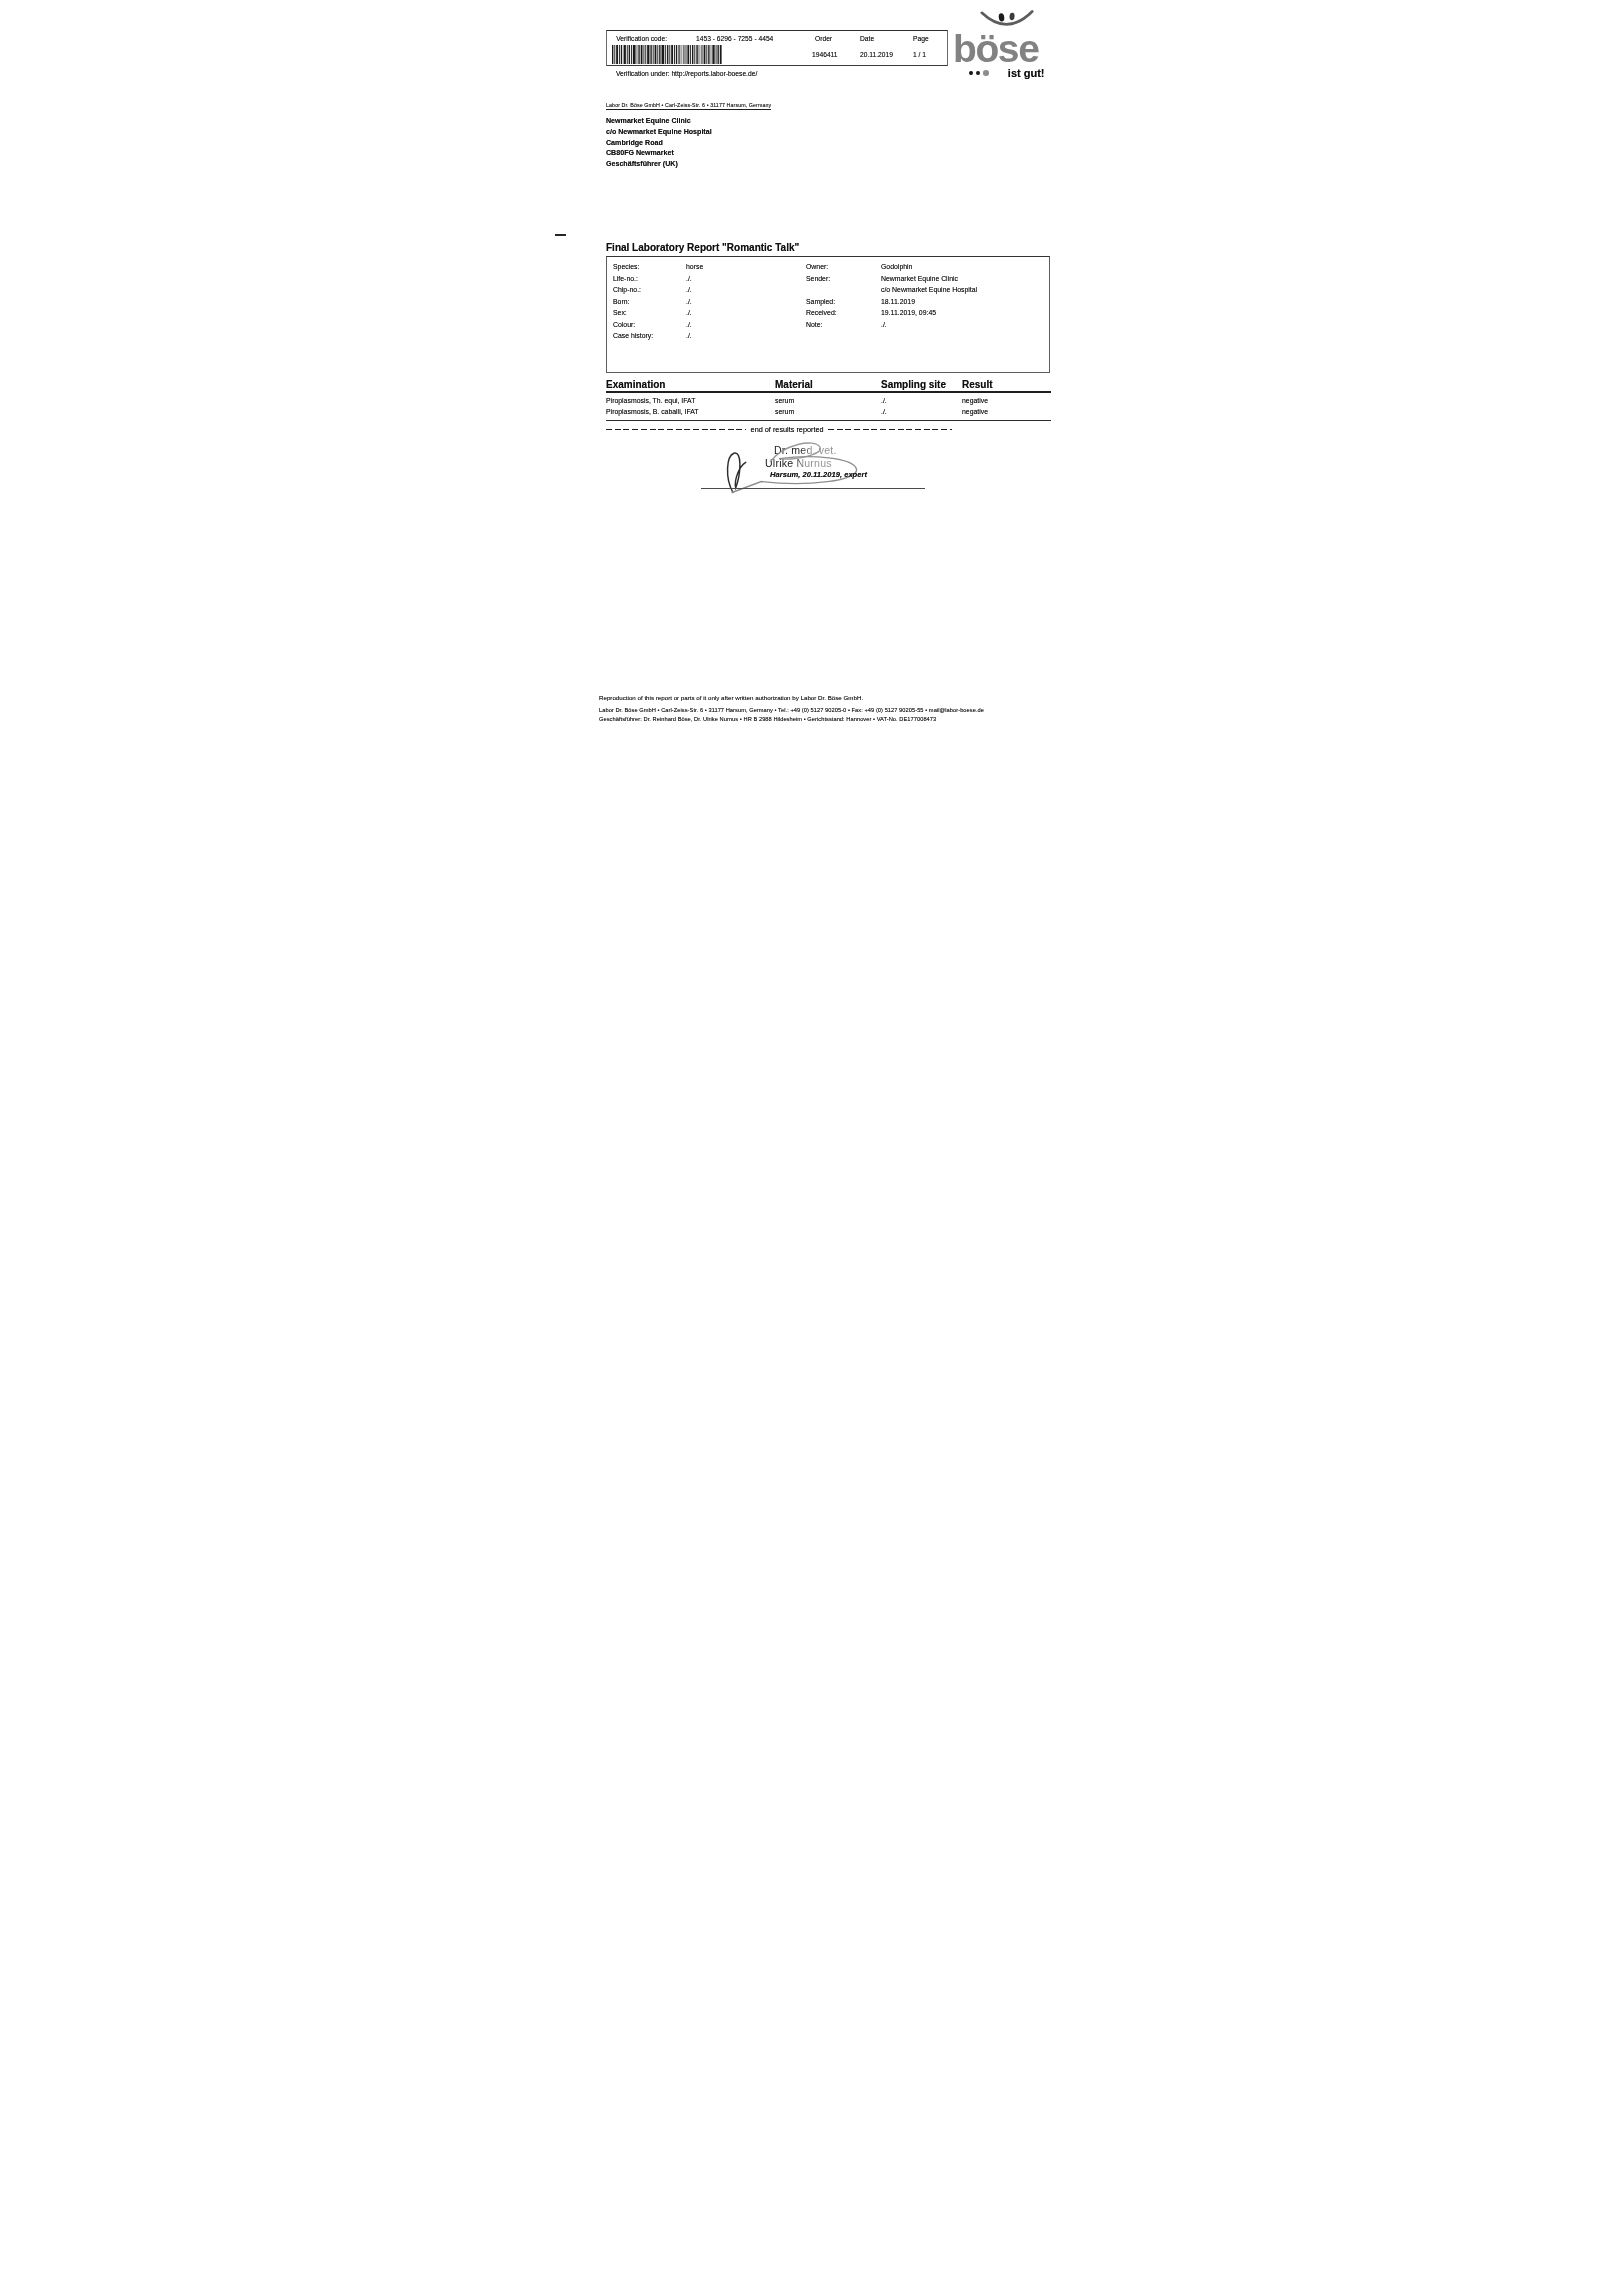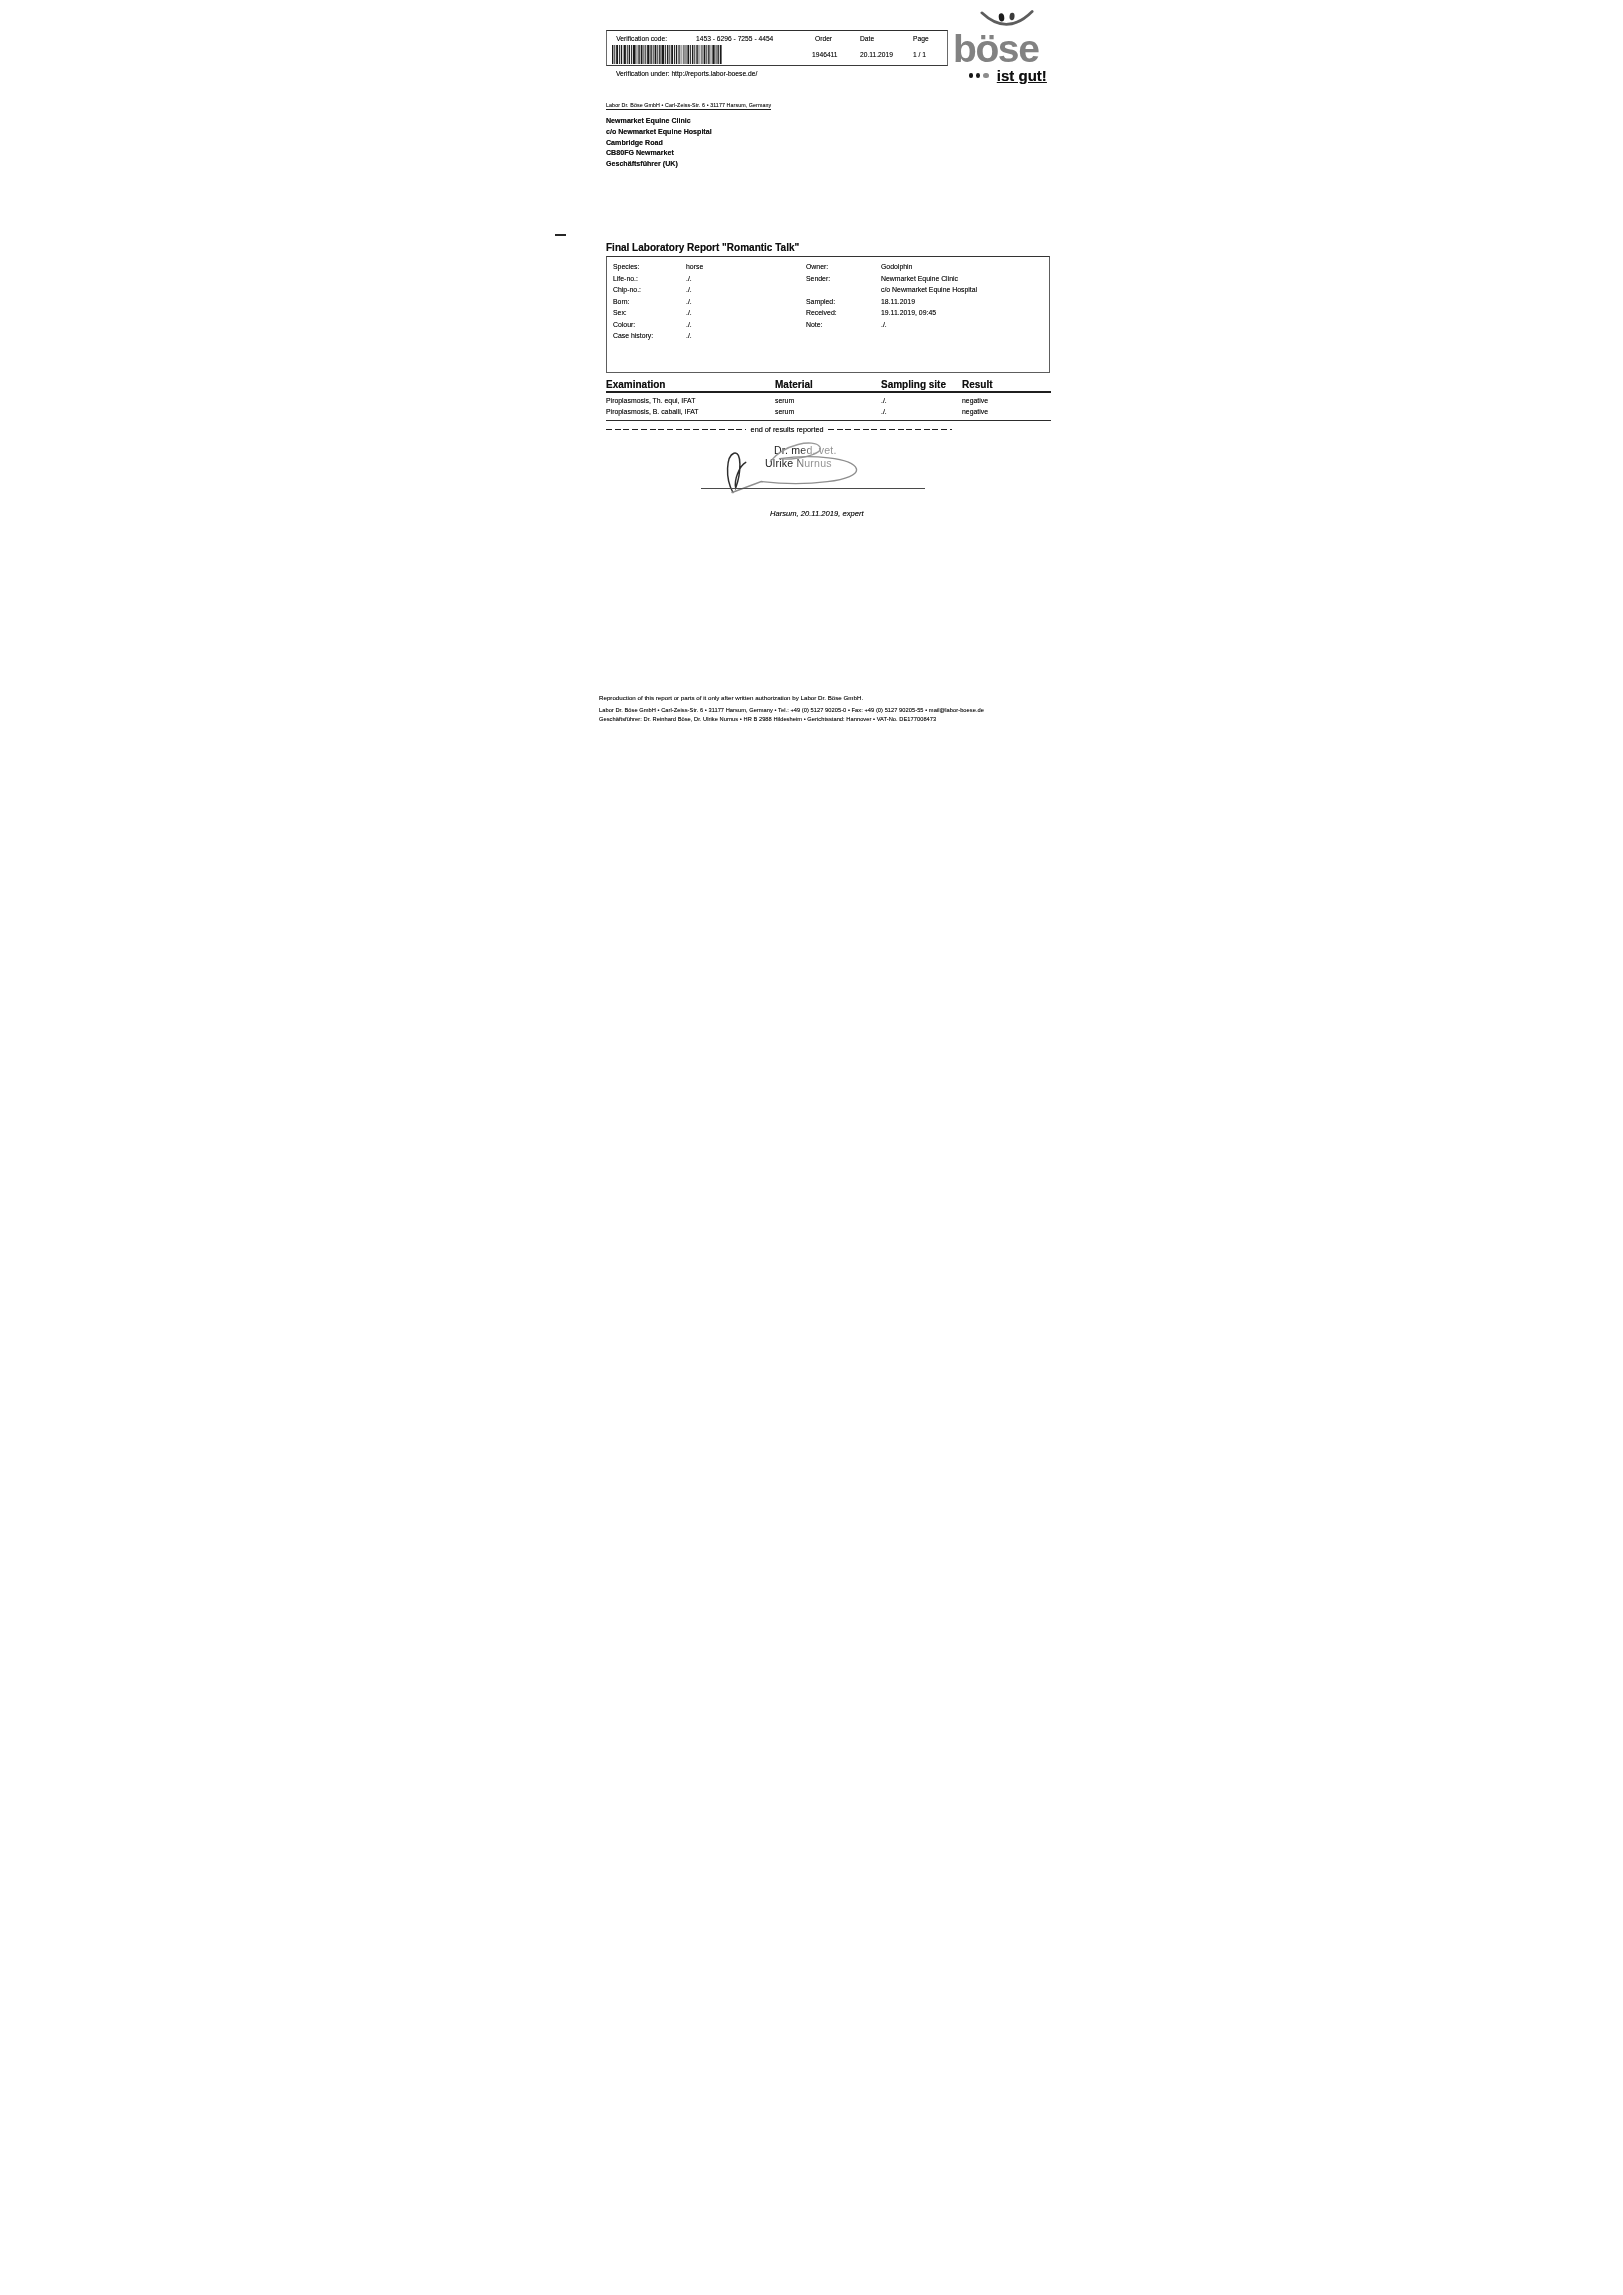--- a/index.html
+++ b/index.html
@@ -38,21 +38,21 @@
     font-size:39px; font-weight:bold; color:#828282; letter-spacing:-1.4px;
     line-height:1; margin-top:17px; text-shadow:none;
   }
   .logo-smile { position:absolute; left:27px; top:-1.8px; width:54px; height:24px; }
   .logo-tagline { position:absolute; left:428px; top:67px; width:106px;
     display:flex; align-items:center; gap:3.2px; }
   .dot { border-radius:50%; display:inline-block; }
   .dot1 { width:3.7px; height:4.1px; background:#151515; }
   .dot2 { width:4.1px; height:4.6px; background:#1d1d1d; }
   .dot3 { width:5.5px; height:5.5px; background:#8d8d8d; }
-  .tagline-text { font-size:15px; font-weight:bold; color:#0f0f0f; margin-left:5px;text-decoration:underline; }
+  .tagline-text { font-size:11px; font-weight:bold; color:#0f0f0f; margin-left:16px; }
 
   
   .sender-line {
     position:absolute; left:65px; top:102px; font-size:5.3px; letter-spacing:0.1px;
     color:#222; border-bottom:0.9px solid #1d1d1d; padding-bottom:0.9px;
   }
   .recipient { position:absolute; left:65px; top:116px; font-size:7.1px; font-weight:bold; line-height:10.8px; color:#141414; }
 
   .fold-mark { position:absolute; left:13.8px; top:234px; width:11px; height:2.3px; background:#262626; }
 
@@ -92,21 +92,21 @@
   .sig-name1, .sig-name2 {
     font-size:10.6px; letter-spacing:0.2px;
     background:linear-gradient(90deg,#1b1b1b 0 42%, #8f8f8f 58% 100%);
     -webkit-background-clip:text; background-clip:text; color:transparent;
     text-shadow:none; width:max-content;
   }
   .sig-name1 { margin-left:73px; }
   .sig-name2 { margin-left:64px; margin-top:1.4px;text-align:center; }
   .sig-scrawl { position:absolute; left:13.8px; top:-10px; width:184px; height:64px; pointer-events:none; }
   .sig-rule { position:absolute; left:160px; top:488px; width:224px; height:1.4px; background:#4a4a4a; }
-  .sig-place { position:absolute; left:221px; top:509px; font-size:7.6px; font-weight:normal; font-style:italic; color:#141414;padding-left:8px; }
+  .sig-place { position:absolute; left:221px; top:470px; font-size:7.6px; font-weight:bold; font-style:italic; color:#141414;padding-left:8px; }
 
   
   .footer { position:absolute; left:58px; top:694px; width:480px; color:#181818; }
   .footer-repro { font-size:6.2px; margin-bottom:4.6px; }
   .footer-small { font-size:5.7px; line-height:9.2px; letter-spacing:0.05px; }
 </style>
 </head>
 <body>
 
 <div class="page">

